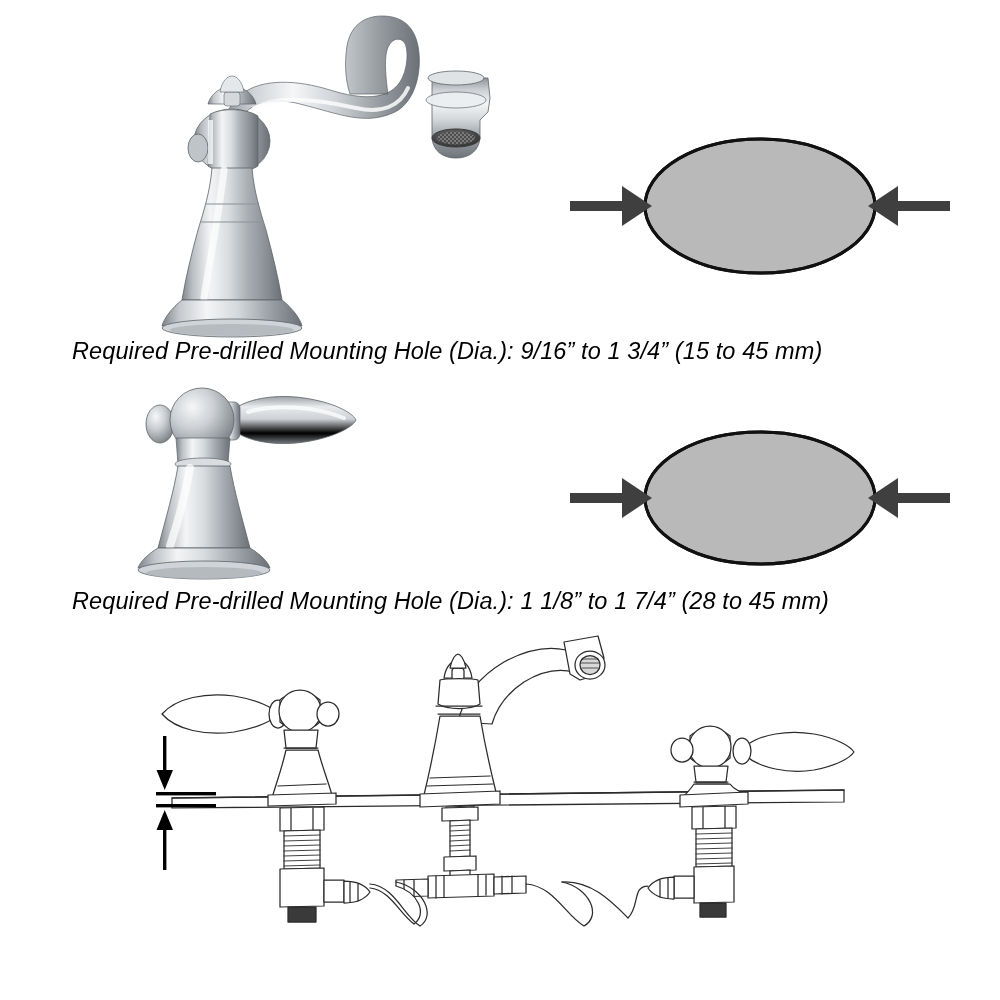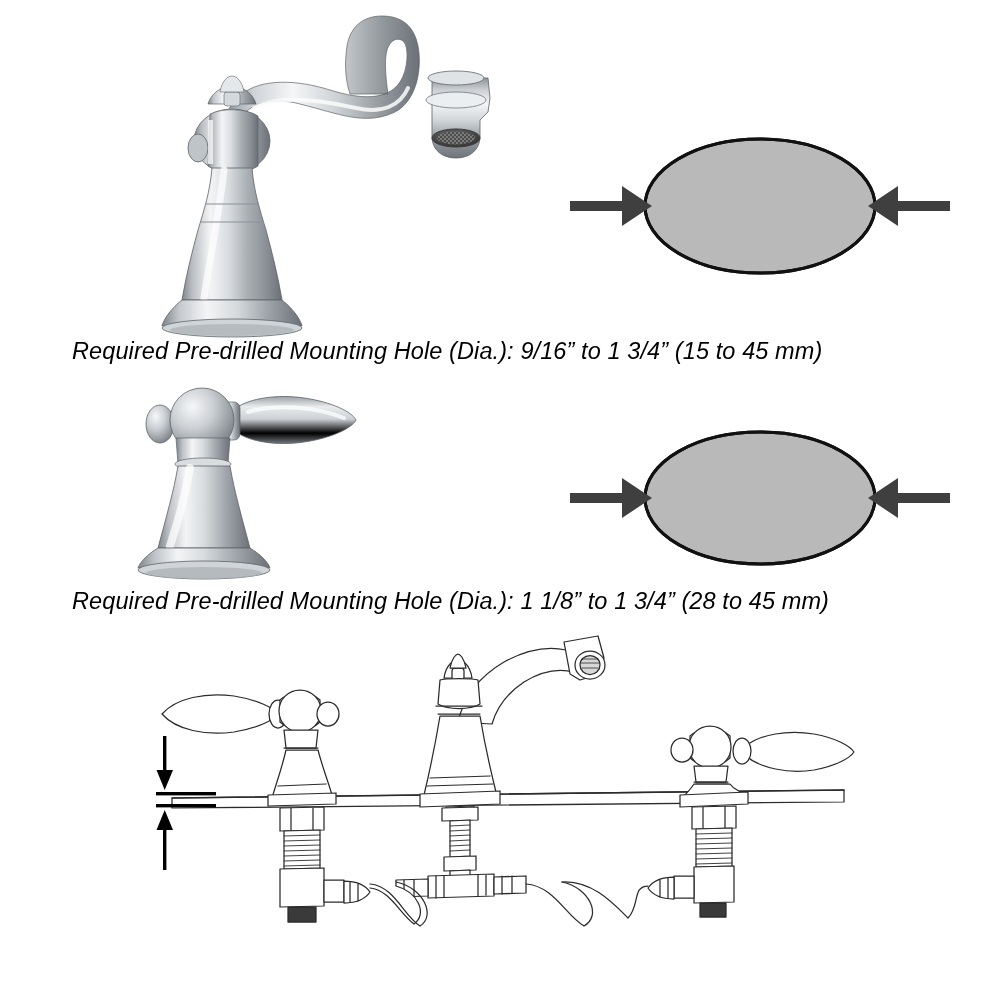--- a/index.html
+++ b/index.html
@@ -399,16 +399,16 @@
         <g>
           <path d="M 398,266 C 426,268 438,298 456,308 C 474,298 462,270 434,264"></path>
           <path d="M 434,264 C 464,262 486,286 500,300 C 512,288 504,268 520,268"></path>
         </g>
       </g>
     </svg>
   </div>
 
   <div class="caption" id="caption-1">Required Pre-drilled Mounting Hole (Dia.): 9/16” to 1 3/4” (15 to 45 mm)</div>
 
-  <div class="caption" id="caption-2">Required Pre-drilled Mounting Hole (Dia.): 1 1/8” to 1 3/4” (28 to 45 mm)</div>
+  <div class="caption" id="caption-2">Required Pre-drilled Mounting Hole (Dia.): 1 1/8” to 1 7/4” (28 to 45 mm)</div>
 
 
 </div>
 
 </body></html>

